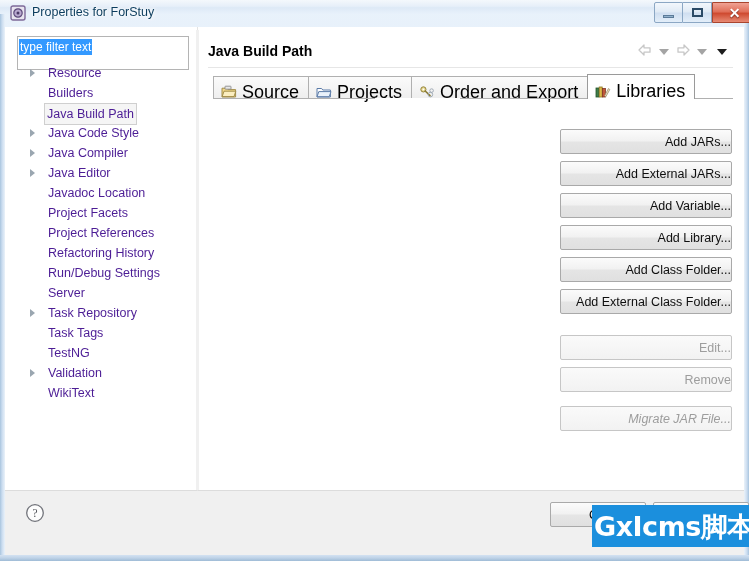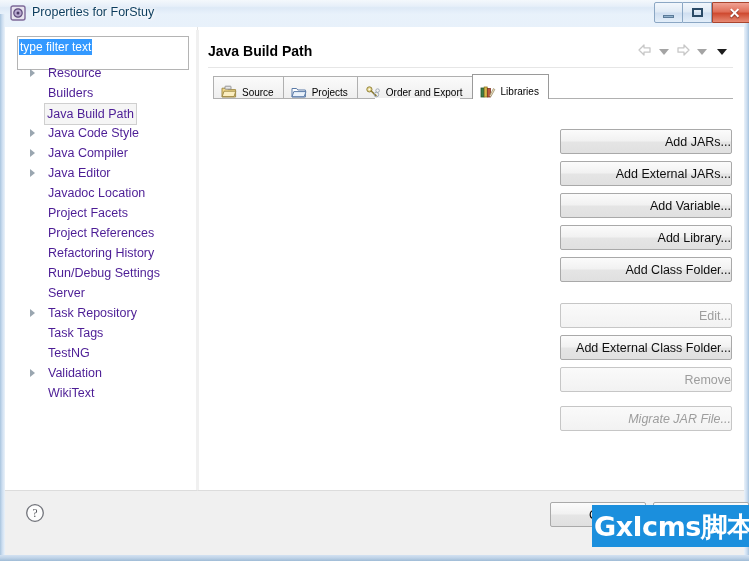--- a/index.html
+++ b/index.html
@@ -203,21 +203,21 @@
   
   #tabs {
     position: absolute; left: 13px; top: 45px;
     width: 520px; height: 24px;
     display: flex; align-items: flex-end;
   }
   .tab {
     height: 23px;
     display: flex; align-items: center;
     padding: 8px 9px 0 7px;
-    font-size: 10px;
+    font-size: 18px;
     border: 1px solid #b0b0b0;
     border-bottom: none;
     background: linear-gradient(to bottom, #fbfbfb 0%, #eeeeee 100%);
     box-sizing: border-box;
     margin-right: -1px;
     color: #000;
     white-space: nowrap;
   }
   .tab.active {
     background: #ffffff;
@@ -485,25 +485,25 @@
             </div>
             <div class="sbtn">
               <span>Add Variable...</span>
             </div>
             <div class="sbtn">
               <span>Add Library...</span>
             </div>
             <div class="sbtn">
               <span>Add Class Folder...</span>
             </div>
+            <div class="sbtn">
+              <span>Add External Class Folder...</span>
+            </div>
             <div class="sbtn disabled gap-top">
               <span>Edit...</span>
-            </div>
-            <div class="sbtn">
-              <span>Add External Class Folder...</span>
             </div>
             <div class="sbtn disabled">
               <span>Remove</span>
             </div>
             <div class="sbtn disabled gap-top2">
               <span>Migrate JAR File...</span>
             </div>
           </div>
 
       </div>

